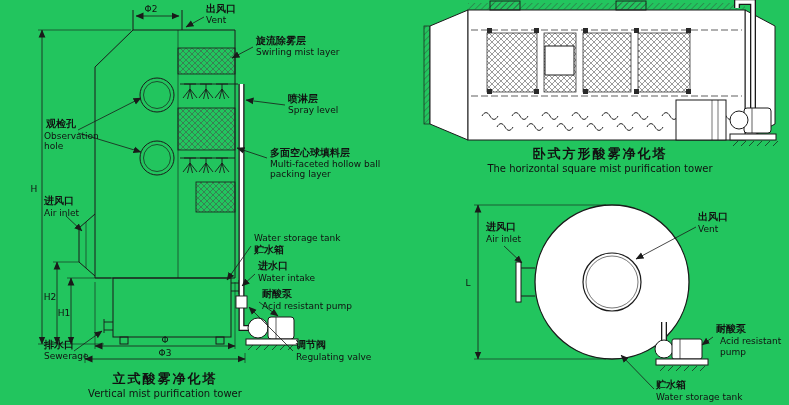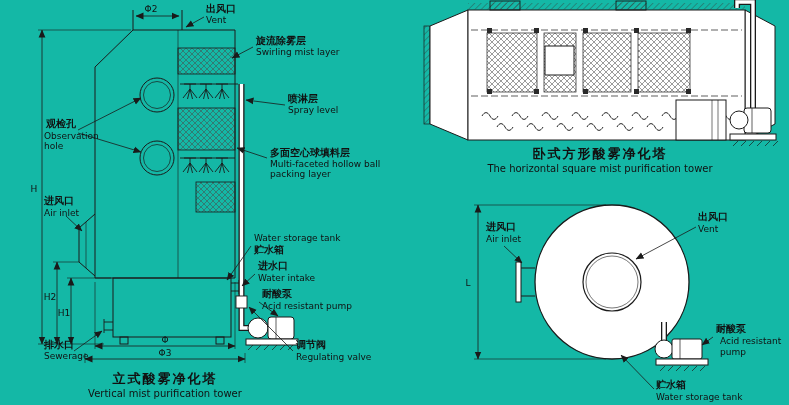--- a/index.html
+++ b/index.html
@@ -1,16 +1,16 @@
 <!DOCTYPE html>
 <html><head>
 <meta charset="utf-8">
 <style>
   html,body{margin:0;padding:0;background:#fff;}
-  .canvas{position:relative;width:789px;height:405px;background:#14b8a6;overflow:hidden;
+  .canvas{position:relative;width:789px;height:405px;background:#22c55e;overflow:hidden;
           font-family:"DejaVu Sans","Liberation Sans",sans-serif;}
   svg{display:block;}
   svg text{fill:#111;stroke:none;font-family:"DejaVu Sans","Liberation Sans",sans-serif;}
   .cn{font-size:10px;font-weight:bold;}
   .en{font-size:9px;}
   .dim{font-size:9px;}
   .tcn{font-size:13px;font-weight:bold;letter-spacing:2px;}
   .ten{font-size:10px;}
 </style>
 </head>

